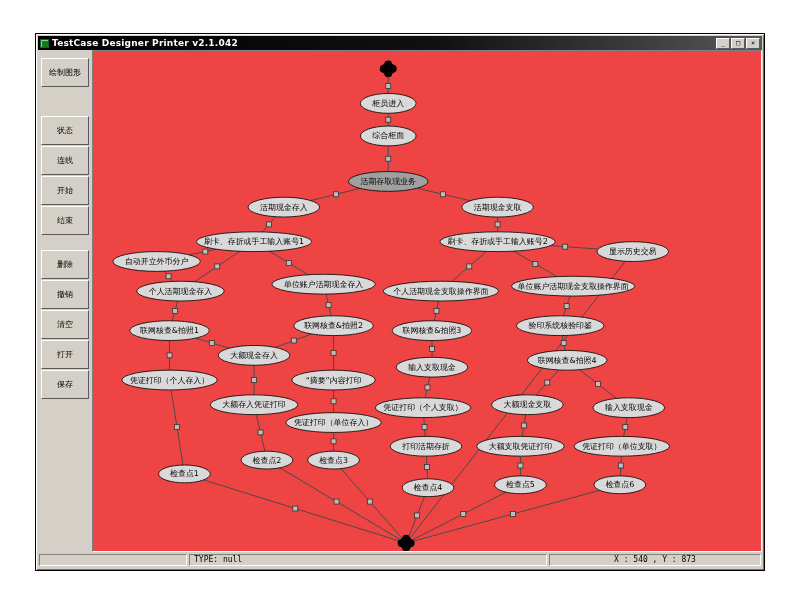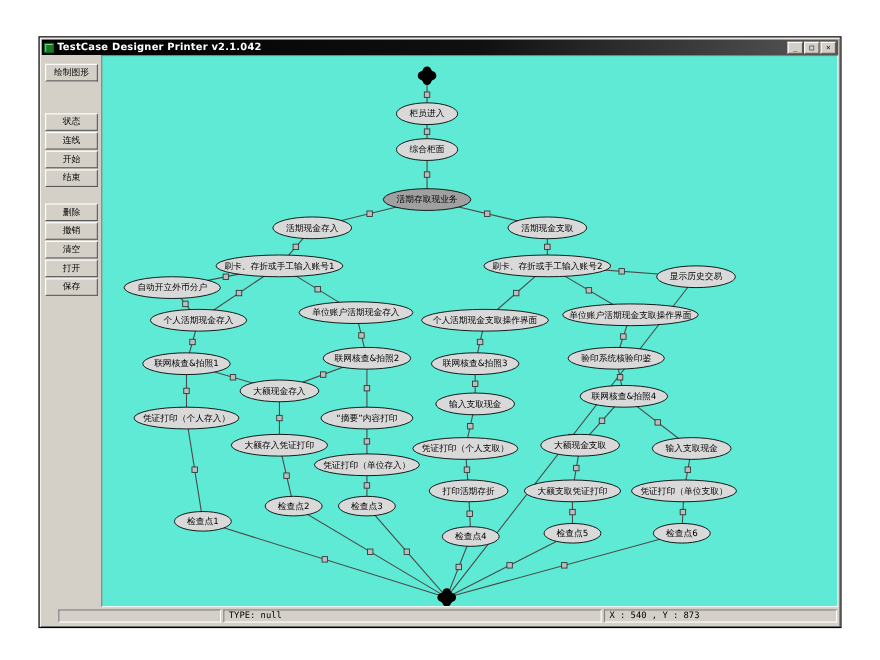--- a/index.html
+++ b/index.html
@@ -26,47 +26,47 @@
     width:14px; height:11px; background:#d4d0c8; color:#000;
     border:1px solid; border-color:#fff #5a5a5a #5a5a5a #fff;
     font-size:7px; line-height:8px; text-align:center; cursor:default;
     font-family:"DejaVu Sans Mono", monospace; padding:0;
   }
 
   .main { flex:1 1 auto; display:flex; min-height:0; }
 
   .sidebar { width:54px; flex:0 0 54px; padding:8px 3px 0 3px; }
   .tbtn {
-    display:block; width:100%; height:16px; margin-bottom:1px;
+    display:block; width:100%; height:29px; margin-bottom:1px;
     background:#d4d0c8; border:1px solid; border-color:#ffffff #5a5a5a #5a5a5a #ffffff;
     font-size:8px; line-height:10px; text-align:center; padding:0;
     font-family:"DejaVu Sans", sans-serif; cursor:default;
   }
   .sp1 { margin-top:29px; }
   .sp2 { margin-top:15px; }
   .sp3 { }
 
   .canvas {
-    flex:1 1 auto; background:#5eead4; position:relative;
+    flex:1 1 auto; background:#ef4444; position:relative;
     border:1px solid; border-color:#808080 #ffffff #ffffff #808080;
     overflow:hidden;
   }
   .canvas svg { position:absolute; inset:0; width:100%; height:100%; }
 
   .statusbar {
-    flex:0 0 16px; height:16px; display:flex; gap:2px; padding:2px 1px 1px 15px;
+    flex:0 0 16px; height:16px; display:flex; gap:2px; padding:2px 1px 1px 1px;
     font-size:8px; font-family:"DejaVu Sans Mono", monospace;
   }
   .scell {
     border:1px solid; border-color:#808080 #ffffff #ffffff #808080;
     height:12px; line-height:10px; padding:0 4px; white-space:nowrap; overflow:hidden;
   }
   .scell.c1 { width:148px; flex:0 0 148px; }
   .scell.c2 { flex:1 1 auto; }
-  .scell.c3 { width:212px; flex:0 0 212px; text-align:left; }
+  .scell.c3 { width:212px; flex:0 0 212px; text-align:center; }
 </style>
 </head>
 <body>
 
 <div class="window">
 
   <div class="titlebar">
     <span class="app-icon"></span>
     <span class="title-text">TestCase Designer Printer v2.1.042</span>
     <span class="win-buttons">

